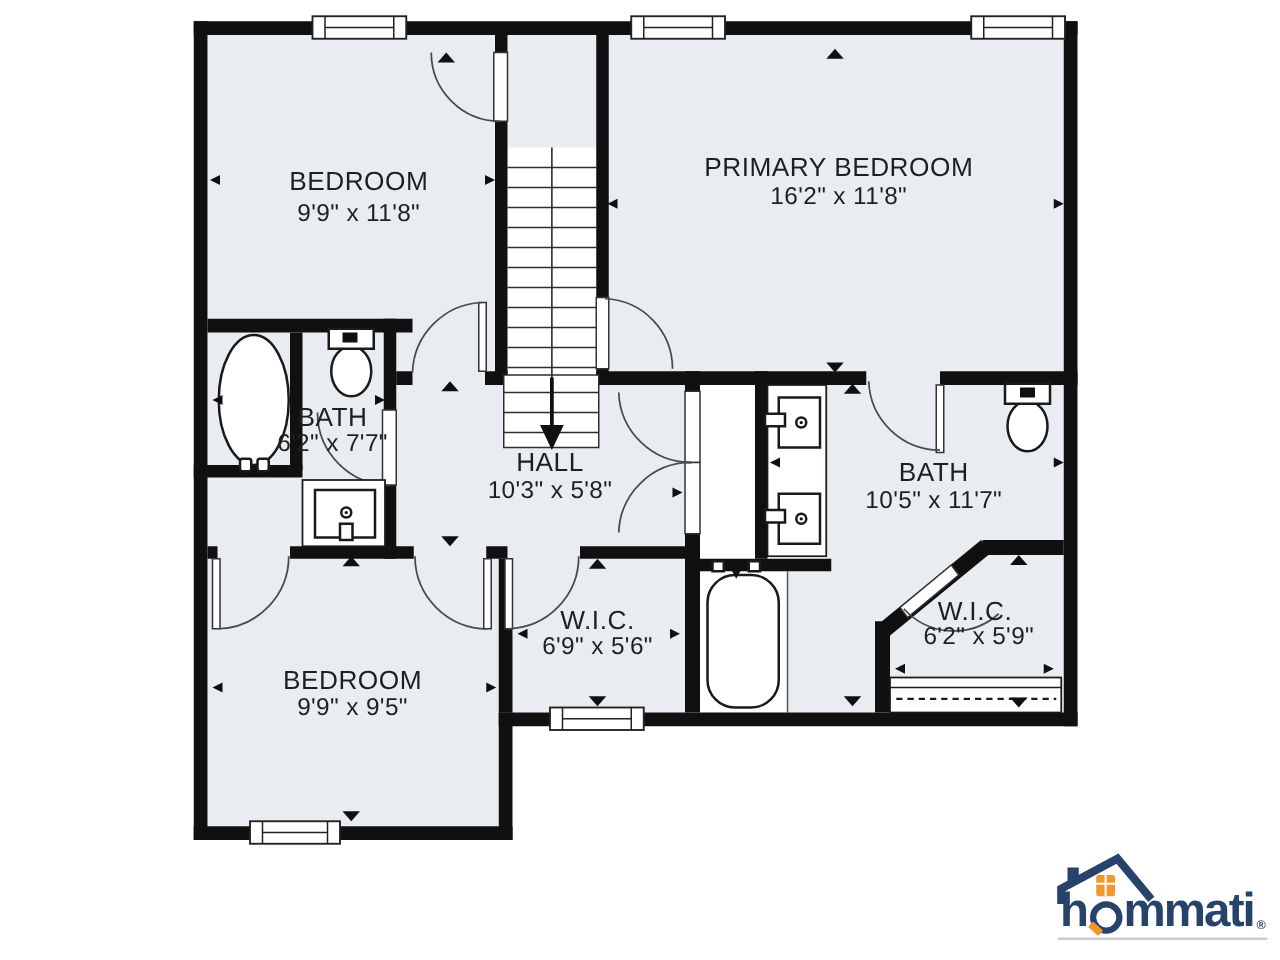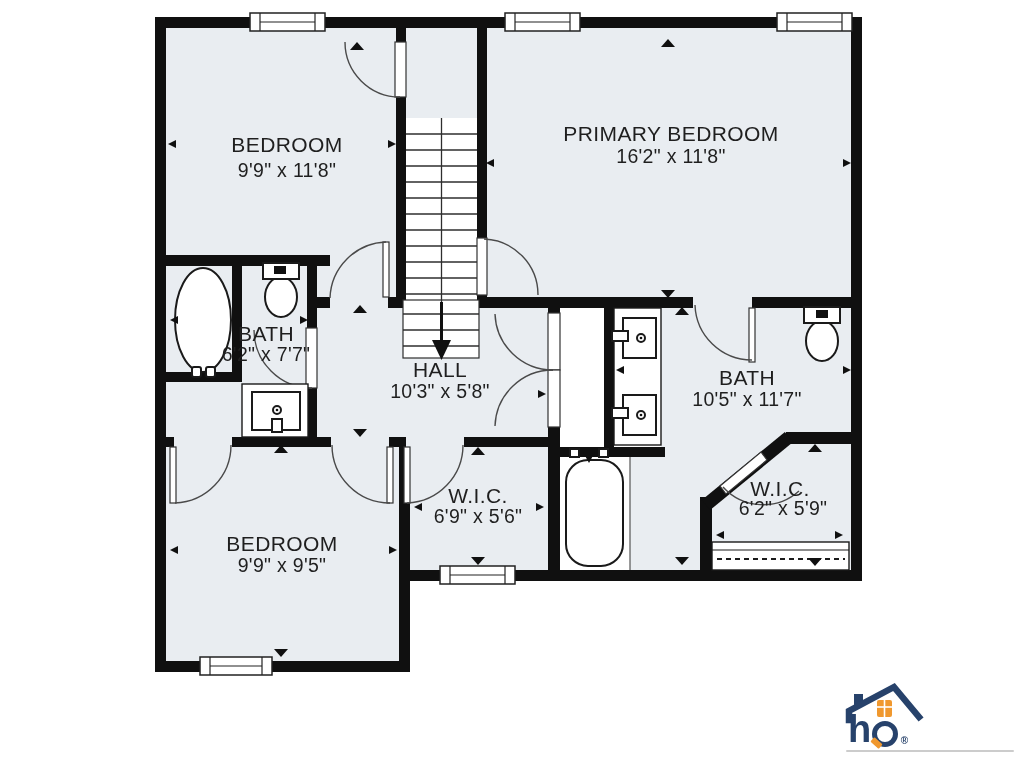--- a/index.html
+++ b/index.html
@@ -304,19 +304,20 @@
     <path d="M9,46 L9,37 L54,13 L79,43" stroke="#27426b" stroke-width="6.5" fill="none" stroke-linecap="square"></path>
     <g>
       <rect x="37" y="26" width="15" height="17" rx="2" fill="#f0982e"></rect>
       <line x1="44.5" y1="26" x2="44.5" y2="43" stroke="#ffffff" stroke-width="1.6"></line>
       <line x1="37" y1="33" x2="52" y2="33" stroke="#ffffff" stroke-width="1.6"></line>
     </g>
   </svg>
   <div class="logo-text">
     <span>h</span>
     <span class="ring"></span>
+    <span>mmati</span>
     <span class="rmark">®</span>
   </div>
   <div class="logo-underline"></div>
 </div>
 
 
 
 
 </body></html>

